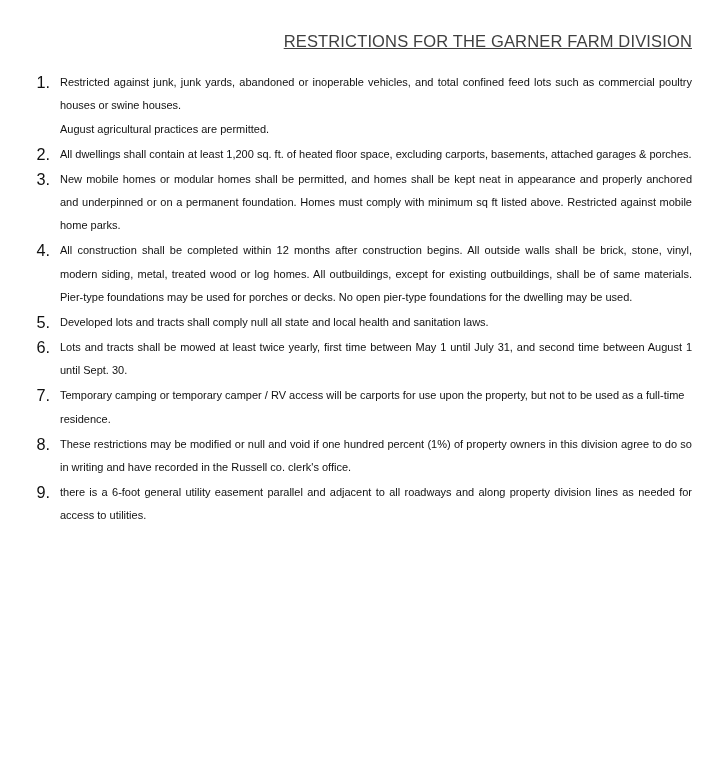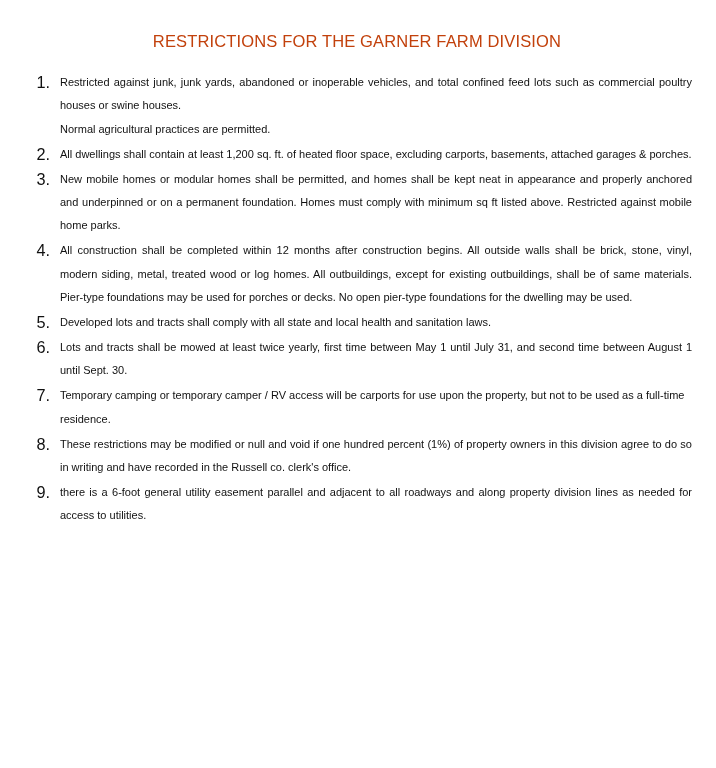--- a/index.html
+++ b/index.html
@@ -15,26 +15,27 @@
     overflow: hidden;
   }
   .page {
     width: 716px;
     height: 768px;
     box-sizing: border-box;
     padding: 28px 24px 10px 22px;
     background: #ffffff;
   }
   .doc-title {
-    text-align: center;
+    text-align: right;
     font-size: 16.5px;
     font-weight: 400;
     letter-spacing: 0.15px;
     margin: 4px 0 20px 0;
-    color: #c2410c;
+    color: #404040;
+    text-decoration: underline;
   }
   ol.restrictions {
     list-style: none;
     margin: 0;
     padding: 0;
   }
   ol.restrictions > li {
     display: flex;
     align-items: flex-start;
     margin-bottom: 1.5px;
@@ -72,21 +73,21 @@
 <div class="page">
 
   <h1 class="doc-title">RESTRICTIONS FOR THE GARNER FARM DIVISION</h1>
 
   <ol class="restrictions">
 
     <li>
       <div class="num">1.</div>
       <div class="body-col">
         <p class="para">Restricted against junk, junk yards, abandoned or inoperable vehicles, and total confined feed lots such as commercial poultry houses or swine houses.</p>
-        <p class="para nojust">Normal agricultural practices are permitted.</p>
+        <p class="para nojust">August agricultural practices are permitted.</p>
       </div>
     </li>
 
     <li>
       <div class="num">2.</div>
       <div class="body-col">
         <p class="para">All dwellings shall contain at least 1,200 sq. ft. of heated floor space, excluding carports, basements, attached garages &amp; porches.</p>
       </div>
     </li>
 
@@ -100,21 +101,21 @@
     <li>
       <div class="num">4.</div>
       <div class="body-col">
         <p class="para">All construction shall be completed within 12 months after construction begins. All outside walls shall be brick, stone, vinyl, modern siding, metal, treated wood or log homes. All outbuildings, except for existing outbuildings, shall be of same materials.  Pier-type foundations may be used for porches or decks. No open pier-type foundations for the dwelling may be used.</p>
       </div>
     </li>
 
     <li>
       <div class="num">5.</div>
       <div class="body-col">
-        <p class="para nojust">Developed lots and tracts shall comply with all state and local health and sanitation laws.</p>
+        <p class="para nojust">Developed lots and tracts shall comply null all state and local health and sanitation laws.</p>
       </div>
     </li>
 
     <li>
       <div class="num">6.</div>
       <div class="body-col">
         <p class="para">Lots and tracts shall be mowed at least twice yearly, first time between May 1 until July 31, and second time between August 1 until Sept. 30.</p>
       </div>
     </li>
 

